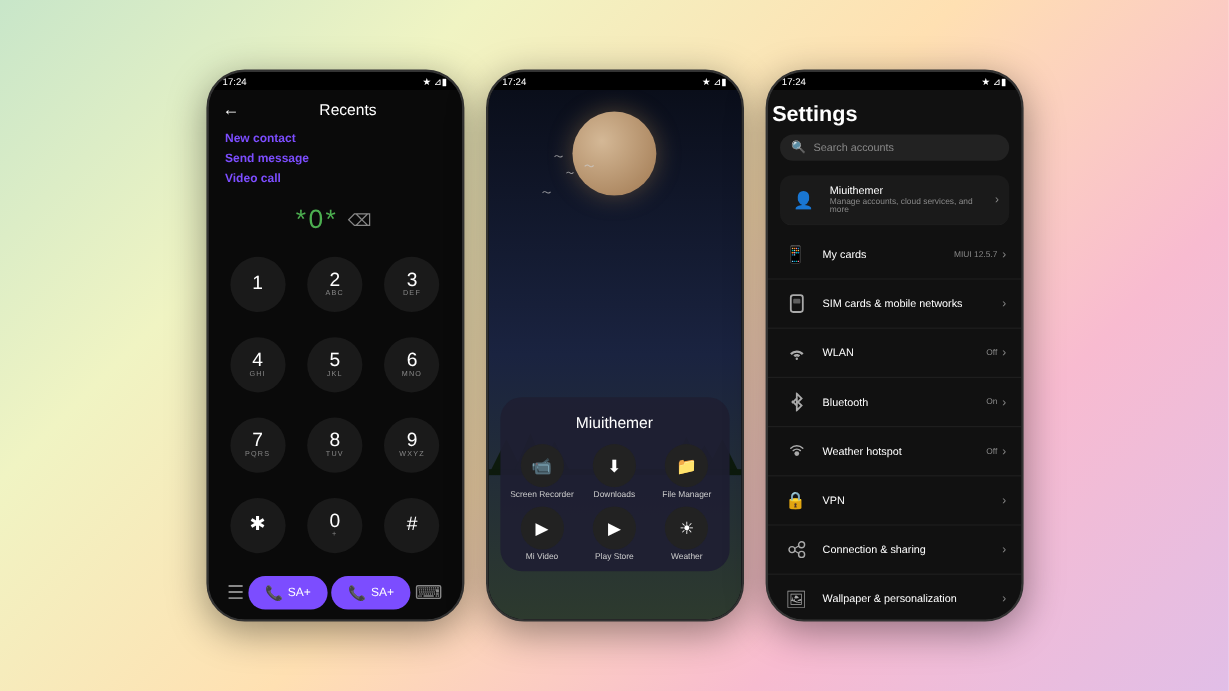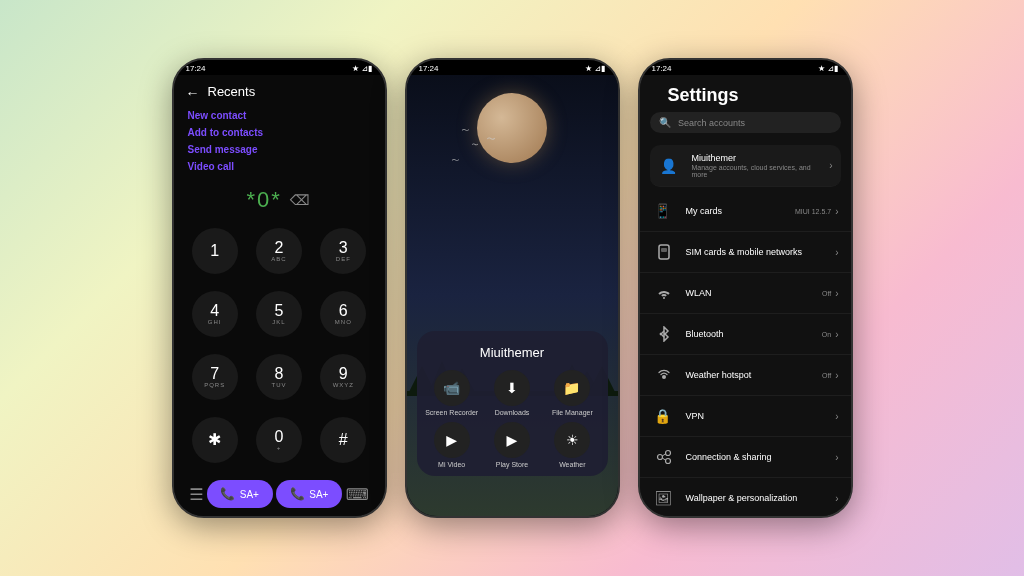--- a/index.html
+++ b/index.html
@@ -58,21 +58,21 @@
       flex-direction: column;
       padding: 0;
     }
     .dialer-header {
       padding: 8px 12px 4px;
       display: flex;
       align-items: center;
       gap: 8px;
     }
     .back-arrow { color: #fff; font-size: 14px; }
-    .dialer-title { color: #fff; font-size: 13px; font-weight: 500; flex:1; }
+    .dialer-title { color: #fff; font-size: 13px; font-weight: 500; text-align: center; flex:1; }
     .dialer-menu-items { padding: 4px 14px; font-weight: bold; }
     .dialer-menu-item { color: #7c4dff; font-size: 10px; padding: 3px 0; }
 
     .dial-display {
       text-align: center;
       padding: 8px 10px 4px;
       font-size: 22px;
       color: #4caf50;
       font-weight: 300;
       letter-spacing: 2px;
@@ -191,21 +191,21 @@
       background: #111;
       height: 100%;
       overflow-y: auto;
       display: flex;
       flex-direction: column;
     }
     .settings-title {
       color: #fff;
       font-size: 18px;
       font-weight: 600;
-      padding: 10px 28px 6px;
+      padding: 10px 4px 6px;
     }
     .settings-search {
       margin: 0 10px 8px;
       background: #222;
       border-radius: 20px;
       padding: 5px 10px;
       display: flex;
       align-items: center;
       gap: 6px;
     }
@@ -260,21 +260,20 @@
       <span>★ ⊿▮</span>
     </div>
   </div>
   <div class="phone-screen dialer-screen">
     <div class="dialer-header">
       <span class="back-arrow">←</span>
       <span class="dialer-title">Recents</span>
     </div>
     <div class="dialer-menu-items">
       <div class="dialer-menu-item">New contact</div>
-      <div class="dialer-menu-item">Add to contacts</div>
       <div class="dialer-menu-item">Send message</div>
       <div class="dialer-menu-item">Video call</div>
     </div>
     <div class="dial-display">
       <span>*0*</span>
       <span class="dial-backspace">⌫</span>
     </div>
     <div class="keypad">
       <button class="key-btn">
           <span class="key-main">1</span>

